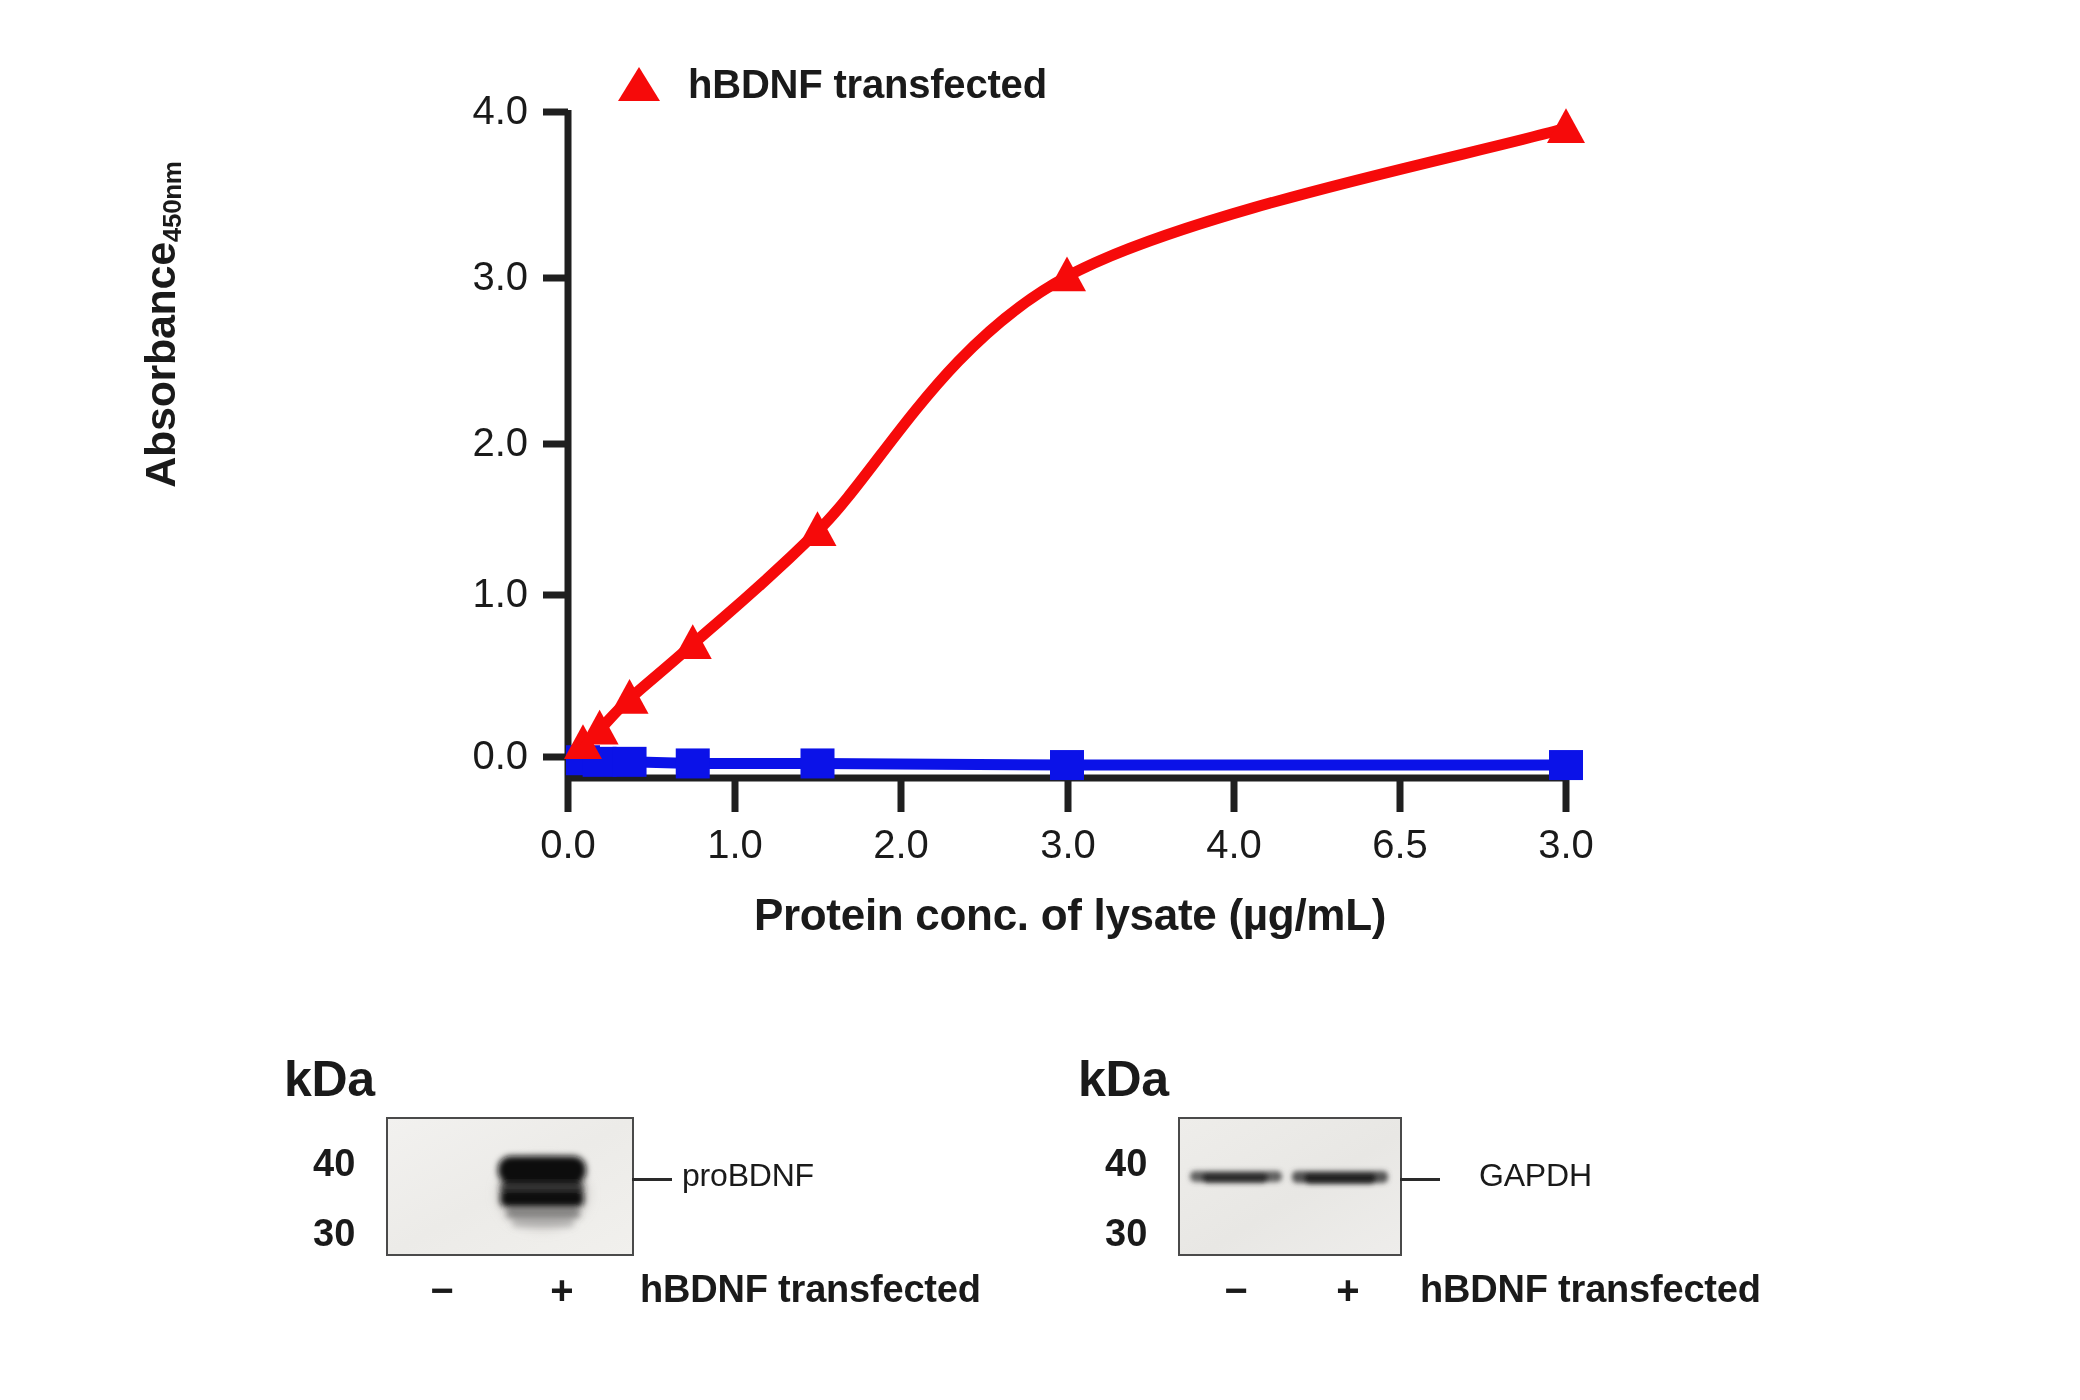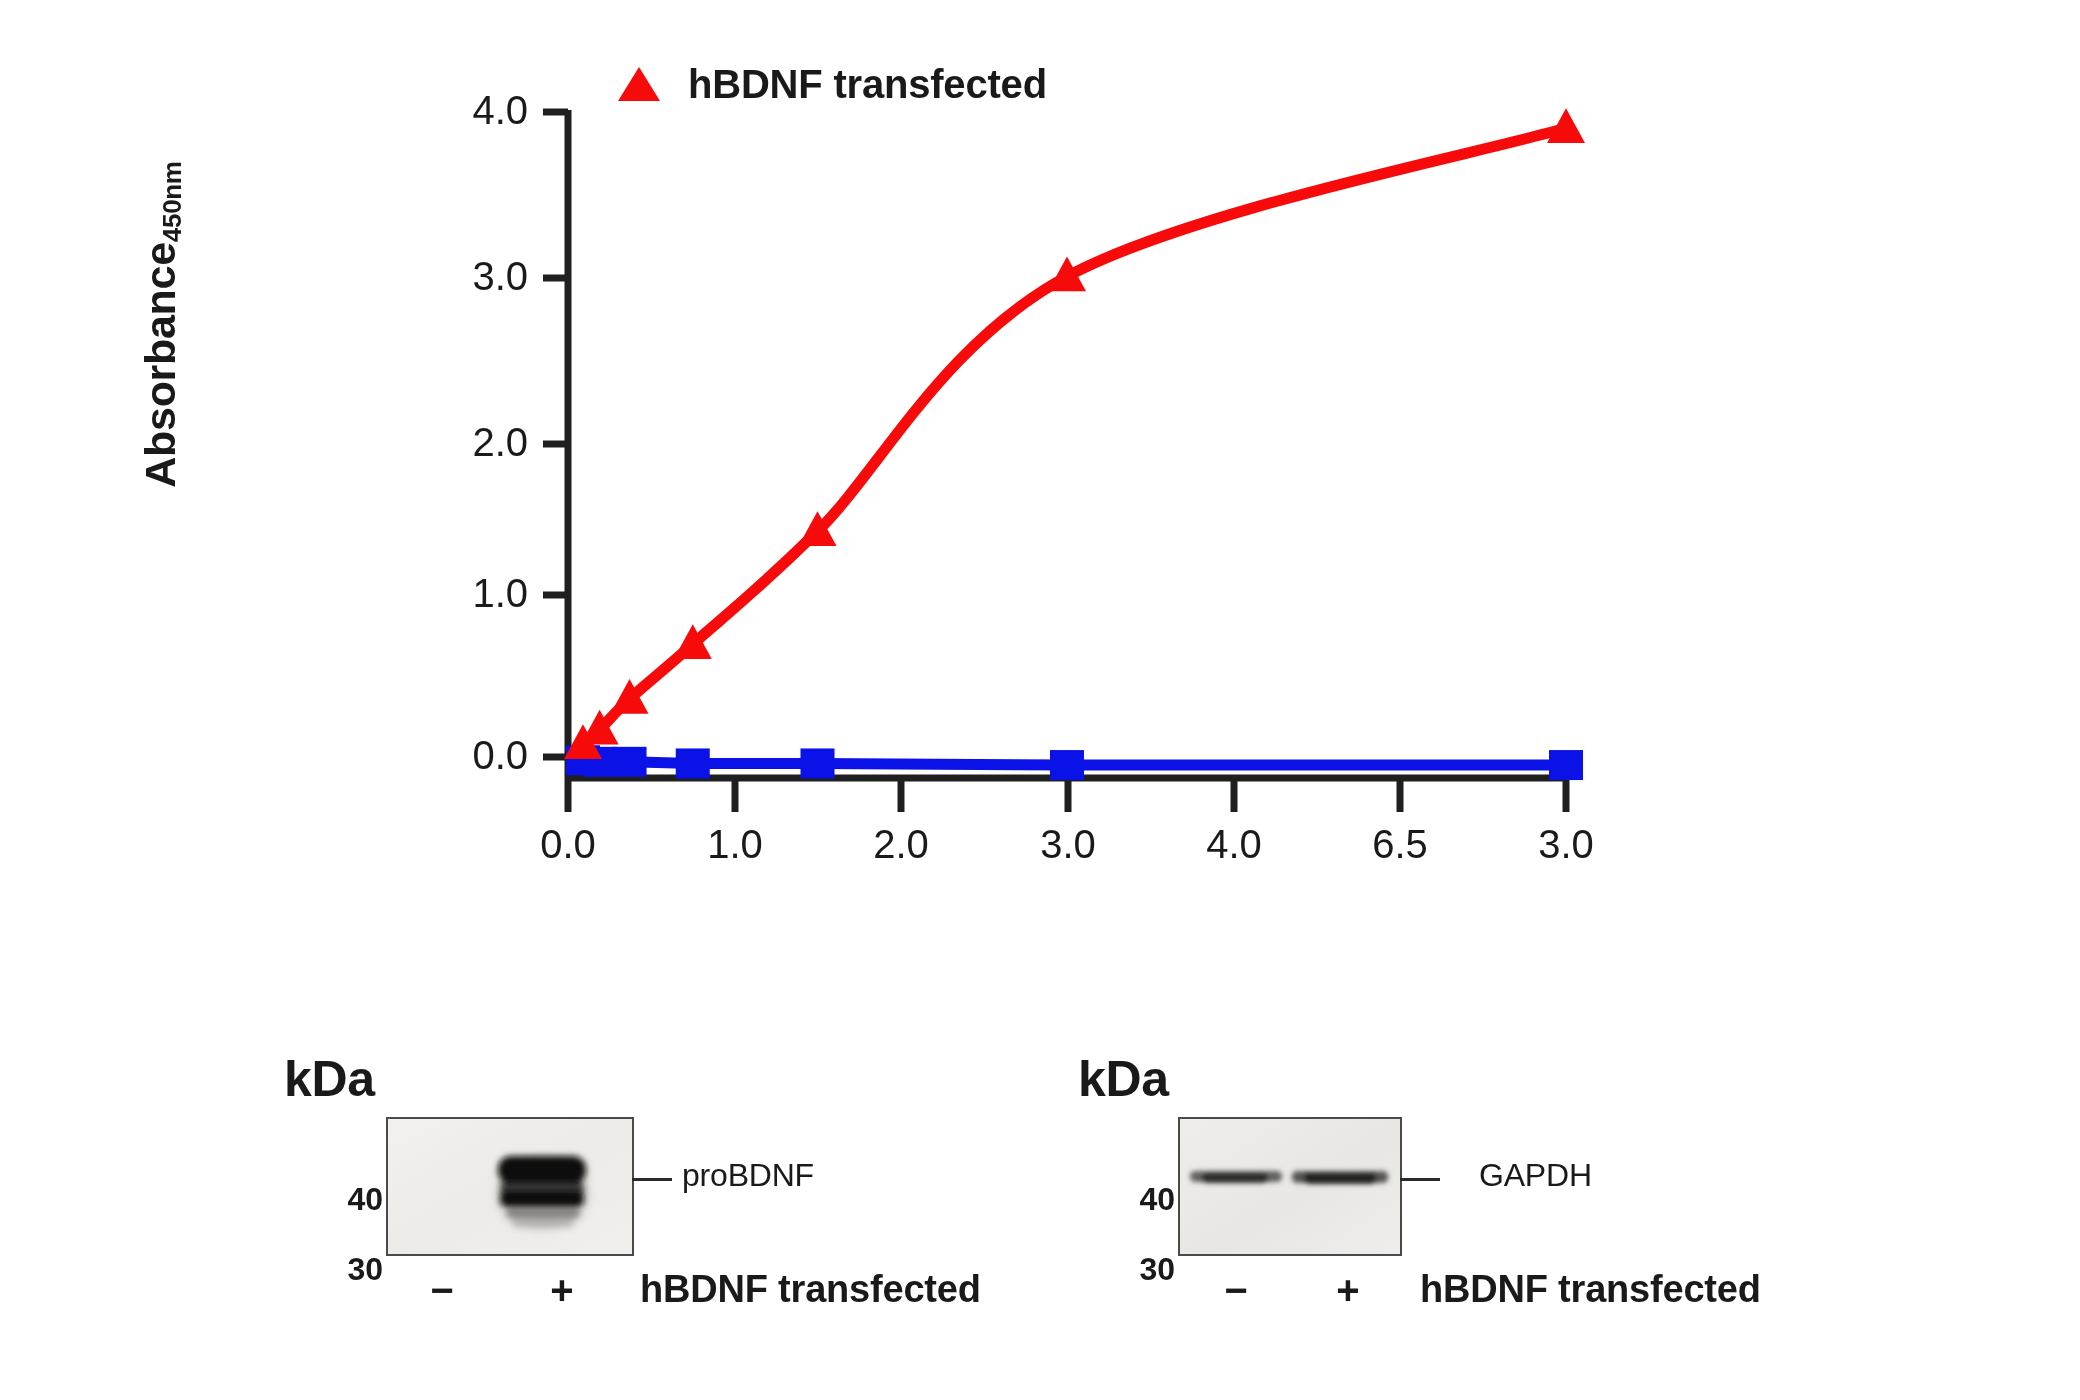--- a/index.html
+++ b/index.html
@@ -47,21 +47,21 @@
   .legend{position:absolute;left:612px;top:58px;}
   .legend-row{display:flex;align-items:center;height:52px;margin-bottom:6px;}
   .legend-mark{width:54px;display:flex;justify-content:center;align-items:center;}
   .tri{width:0;height:0;border-left:21px solid transparent;border-right:21px solid transparent;border-bottom:34px solid #f60a0a;}
   .sq{width:36px;height:33px;background:#0b12e8;}
   .legend-text{font-size:40px;font-weight:bold;margin-left:22px;letter-spacing:-0.2px;white-space:nowrap;}
 
   
   .blot-panel{position:absolute;}
   .kda{position:absolute;font-size:50px;font-weight:bold;letter-spacing:-0.3px;}
-  .mw{position:absolute;font-size:32px;font-weight:bold;text-align:right;width:70px;margin-top:39px;}
+  .mw{position:absolute;font-size:38px;font-weight:bold;text-align:left;width:70px;}
   .blot-box{position:absolute;border:2px solid #4a4a4a;overflow:hidden;background:#f0efed;}
   .lane-label{position:absolute;font-size:40px;font-weight:bold;text-align:center;width:60px;}
   .blot-name{position:absolute;font-size:32px;font-weight:normal;white-space:nowrap;letter-spacing:-0.2px;}
   .blot-cond{position:absolute;font-size:38px;font-weight:bold;white-space:nowrap;letter-spacing:-0.2px;}
   .leader{position:absolute;height:3px;background:#2a2a2a;}
 </style>
 </head>
 <body>
 
 <div class="figure">
@@ -107,20 +107,21 @@
           <polygon points="629.5433333333333,679 610.5433333333333,713.7700000000001 648.5433333333333,713.7700000000001" fill="#f60a0a"></polygon>
           <polygon points="692.75,624.175 673.75,658.945 711.75,658.945" fill="#f60a0a"></polygon>
           <polygon points="817.5,511.3 798.5,546.07 836.5,546.07" fill="#f60a0a"></polygon>
           <polygon points="1067,256.52500000000003 1048,291.295 1086,291.295" fill="#f60a0a"></polygon>
           <polygon points="1566,108.175 1547,142.945 1585,142.945" fill="#f60a0a"></polygon>
         </g>
     </svg>
 
     <div class="ylabel"><span>Absorbance</span><sub>450nm</sub></div>
 
+    <div class="xlabel">Protein conc. of lysate (µg/mL)</div>
 
     <div class="tick-label ytick" style="left:418px;top:88px;">4.0</div>
     <div class="tick-label ytick" style="left:418px;top:254px;">3.0</div>
     <div class="tick-label ytick" style="left:418px;top:420px;">2.0</div>
     <div class="tick-label ytick" style="left:418px;top:571px;">1.0</div>
     <div class="tick-label ytick" style="left:418px;top:733px;">0.0</div>
 
     <div class="tick-label xtick" style="left:508px;top:822px;">0.0</div>
     <div class="tick-label xtick" style="left:675px;top:822px;">1.0</div>
     <div class="tick-label xtick" style="left:841px;top:822px;">2.0</div>

